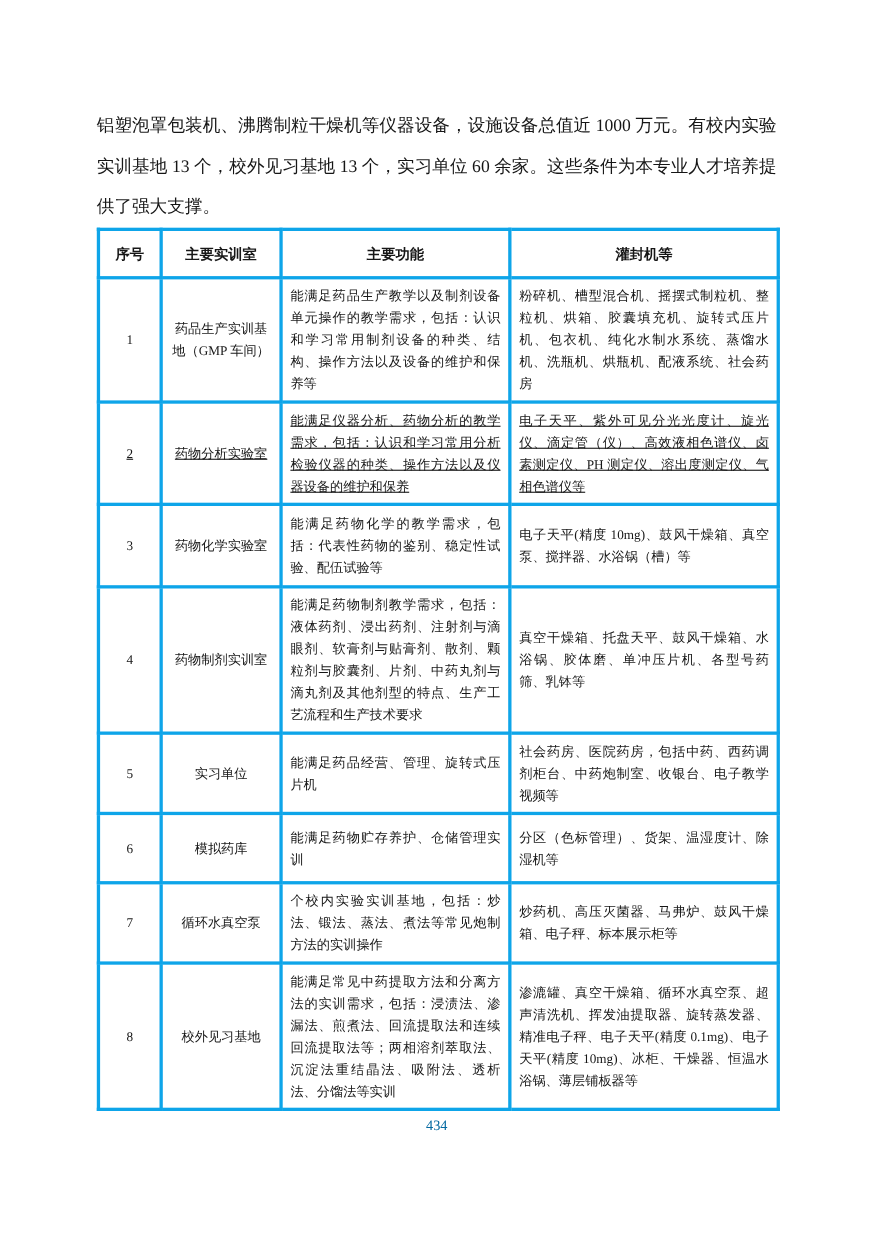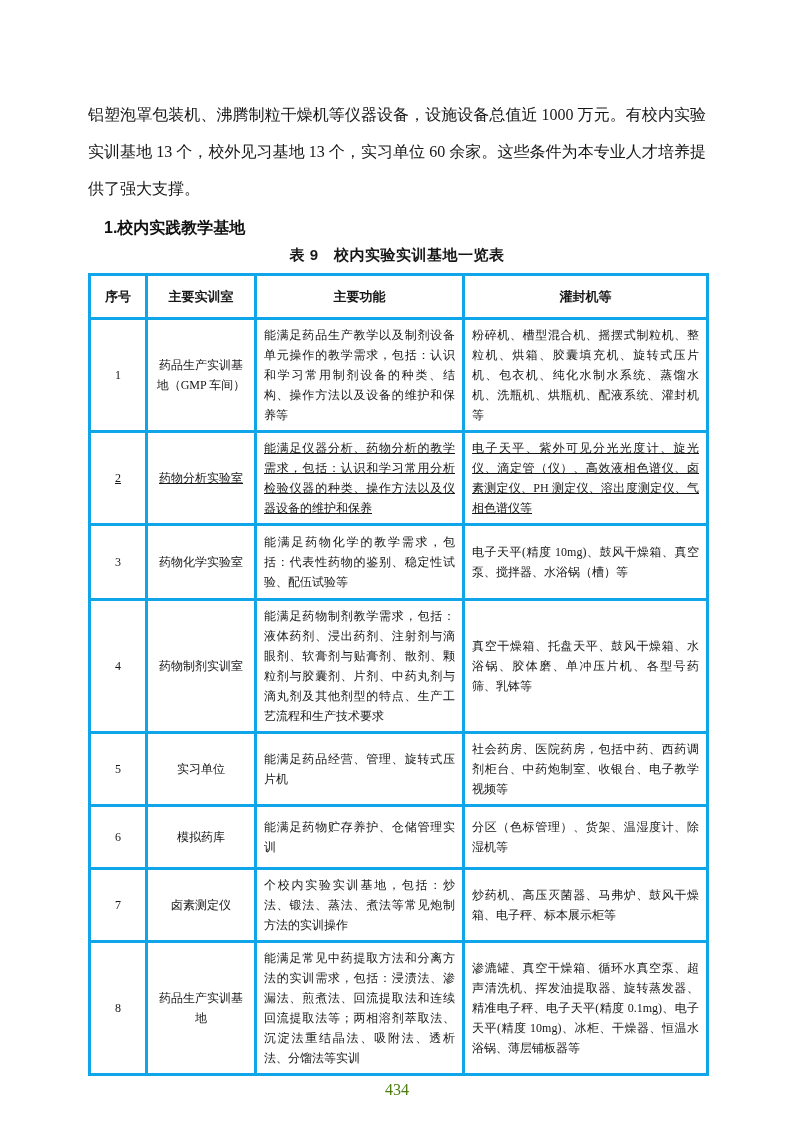--- a/index.html
+++ b/index.html
@@ -80,36 +80,34 @@
   tr.row-1 td { height: 93px; }
   tr.row-2 td { height: 89px; text-decoration: underline; }
   tr.row-3 td { height: 75px; }
   tr.row-4 td { height: 117px; }
   tr.row-5 td { height: 70px; }
   tr.row-6 td { height: 63px; }
   tr.row-7 td { height: 70px; }
   tr.row-8 td { height: 118px; }
   .page-number {
     text-align: center;
-    font-size: 16px;
+    font-size: 13px;
     margin-top: 5px;
-    color: #4d7c0f;
+    color: #0369a1;
   }
 </style>
 </head>
 <body>
 
 <div class="page">
 
   <p class="body-text">铝塑泡罩包装机、沸腾制粒干燥机等仪器设备，设施设备总值近 1000 万元。有校内实验实训基地 13 个，校外见习基地 13 个，实习单位 60 余家。这些条件为本专业人才培养提供了强大支撑。</p>
 
-  <h3 class="section-heading">1.校内实践教学基地</h3>
 
 
-  <div class="table-title">表 9　校内实验实训基地一览表</div>
 
   <table class="base-table">
     <colgroup>
       <col style="width:57px">
       <col style="width:109px">
       <col style="width:208px">
       <col style="width:244px">
     </colgroup>
     <thead>
       <tr>
@@ -117,21 +115,21 @@
         <th>主要实训室</th>
         <th>主要功能</th>
         <th>灌封机等</th>
       </tr>
     </thead>
     <tbody>
       <tr class="row-1">
         <td class="c-no">1</td>
         <td class="c-room">药品生产实训基地（GMP 车间）</td>
         <td class="c-func">能满足药品生产教学以及制剂设备单元操作的教学需求，包括：认识和学习常用制剂设备的种类、结构、操作方法以及设备的维护和保养等</td>
-        <td class="c-equip">粉碎机、槽型混合机、摇摆式制粒机、整粒机、烘箱、胶囊填充机、旋转式压片机、包衣机、纯化水制水系统、蒸馏水机、洗瓶机、烘瓶机、配液系统、灌封机等</td>
+        <td class="c-equip">粉碎机、槽型混合机、摇摆式制粒机、整粒机、烘箱、胶囊填充机、旋转式压片机、包衣机、纯化水制水系统、蒸馏水机、洗瓶机、烘瓶机、配液系统、社会药房</td>
       </tr>
       <tr class="row-2">
         <td class="c-no">2</td>
         <td class="c-room">药物分析实验室</td>
         <td class="c-func">能满足仪器分析、药物分析的教学需求，包括：认识和学习常用分析检验仪器的种类、操作方法以及仪器设备的维护和保养</td>
         <td class="c-equip">电子天平、紫外可见分光光度计、旋光仪、滴定管（仪）、高效液相色谱仪、卤素测定仪、PH 测定仪、溶出度测定仪、气相色谱仪等</td>
       </tr>
       <tr class="row-3">
         <td class="c-no">3</td>
         <td class="c-room">药物化学实验室</td>
@@ -151,27 +149,27 @@
         <td class="c-equip">社会药房、医院药房，包括中药、西药调剂柜台、中药炮制室、收银台、电子教学视频等</td>
       </tr>
       <tr class="row-6">
         <td class="c-no">6</td>
         <td class="c-room">模拟药库</td>
         <td class="c-func">能满足药物贮存养护、仓储管理实训</td>
         <td class="c-equip">分区（色标管理）、货架、温湿度计、除湿机等</td>
       </tr>
       <tr class="row-7">
         <td class="c-no">7</td>
-        <td class="c-room">卤素测定仪</td>
+        <td class="c-room">循环水真空泵</td>
         <td class="c-func">个校内实验实训基地，包括：炒法、锻法、蒸法、煮法等常见炮制方法的实训操作</td>
         <td class="c-equip">炒药机、高压灭菌器、马弗炉、鼓风干燥箱、电子秤、标本展示柜等</td>
       </tr>
       <tr class="row-8">
         <td class="c-no">8</td>
-        <td class="c-room">药品生产实训基地</td>
+        <td class="c-room">校外见习基地</td>
         <td class="c-func">能满足常见中药提取方法和分离方法的实训需求，包括：浸渍法、渗漏法、煎煮法、回流提取法和连续回流提取法等；两相溶剂萃取法、沉淀法重结晶法、吸附法、透析法、分馏法等实训</td>
         <td class="c-equip">渗漉罐、真空干燥箱、循环水真空泵、超声清洗机、挥发油提取器、旋转蒸发器、精准电子秤、电子天平(精度 0.1mg)、电子天平(精度 10mg)、冰柜、干燥器、恒温水浴锅、薄层铺板器等</td>
       </tr>
     </tbody>
   </table>
 
   <div class="page-number">434</div>
 
 </div>
 

